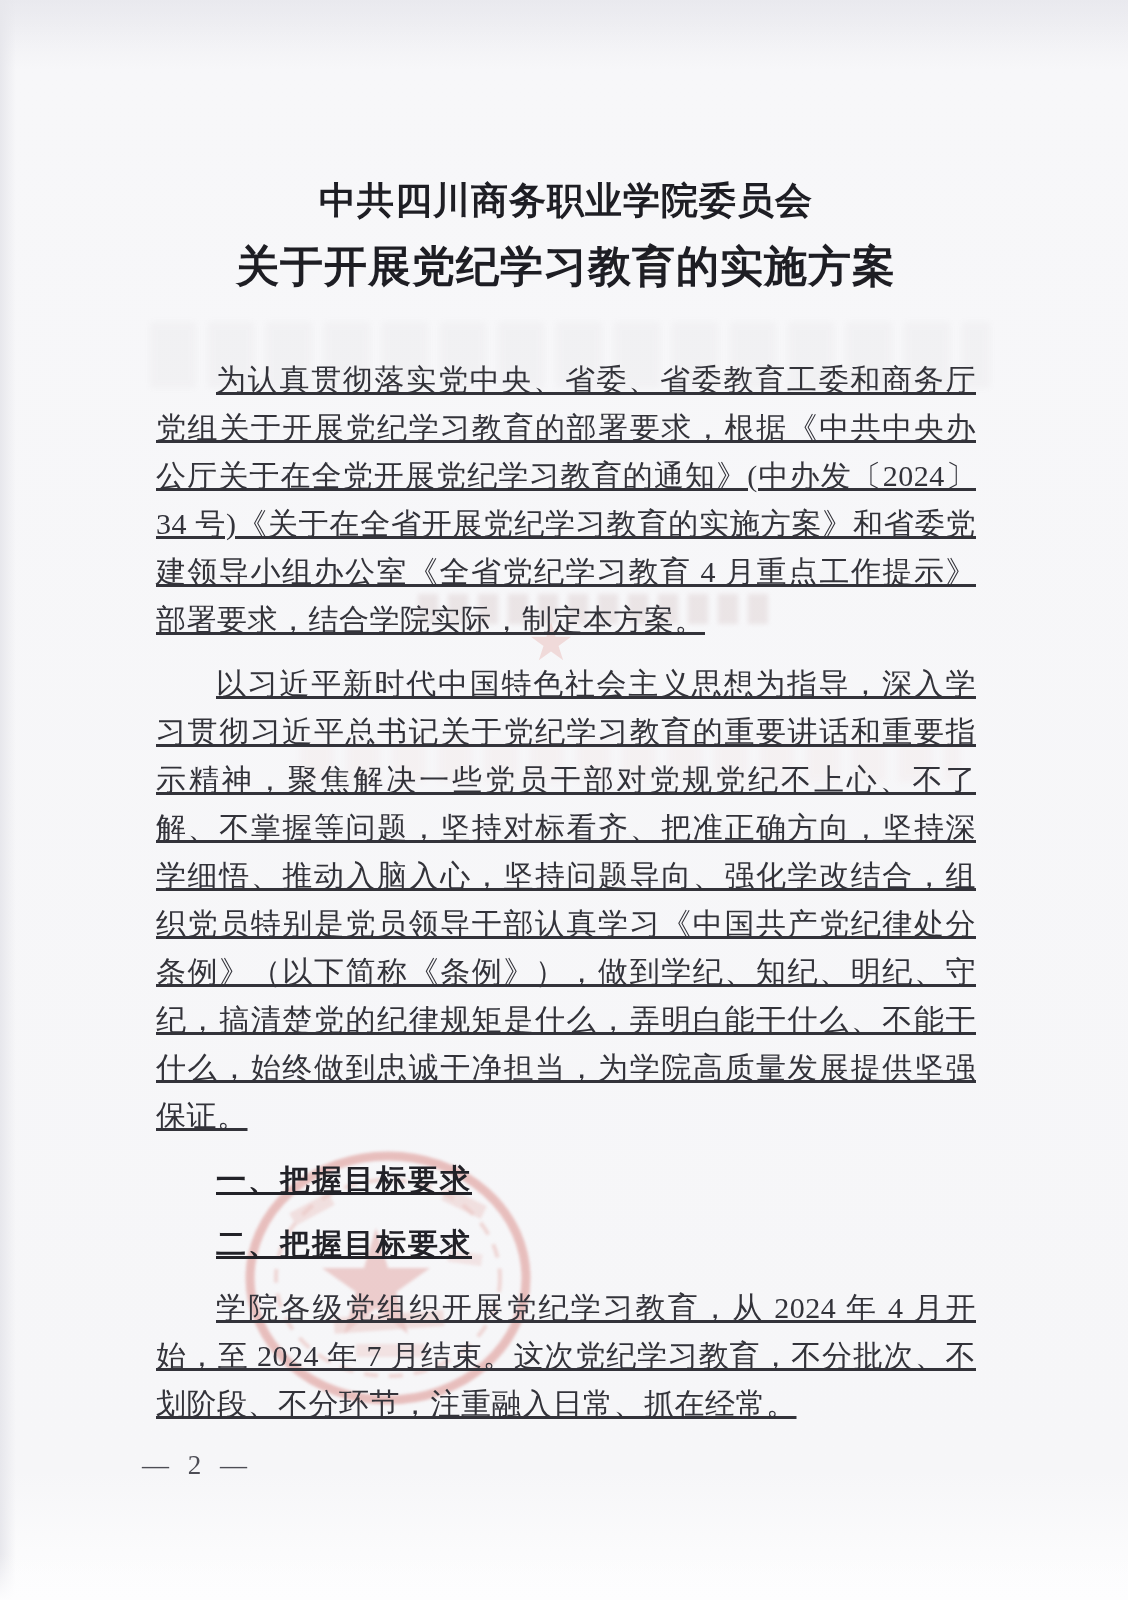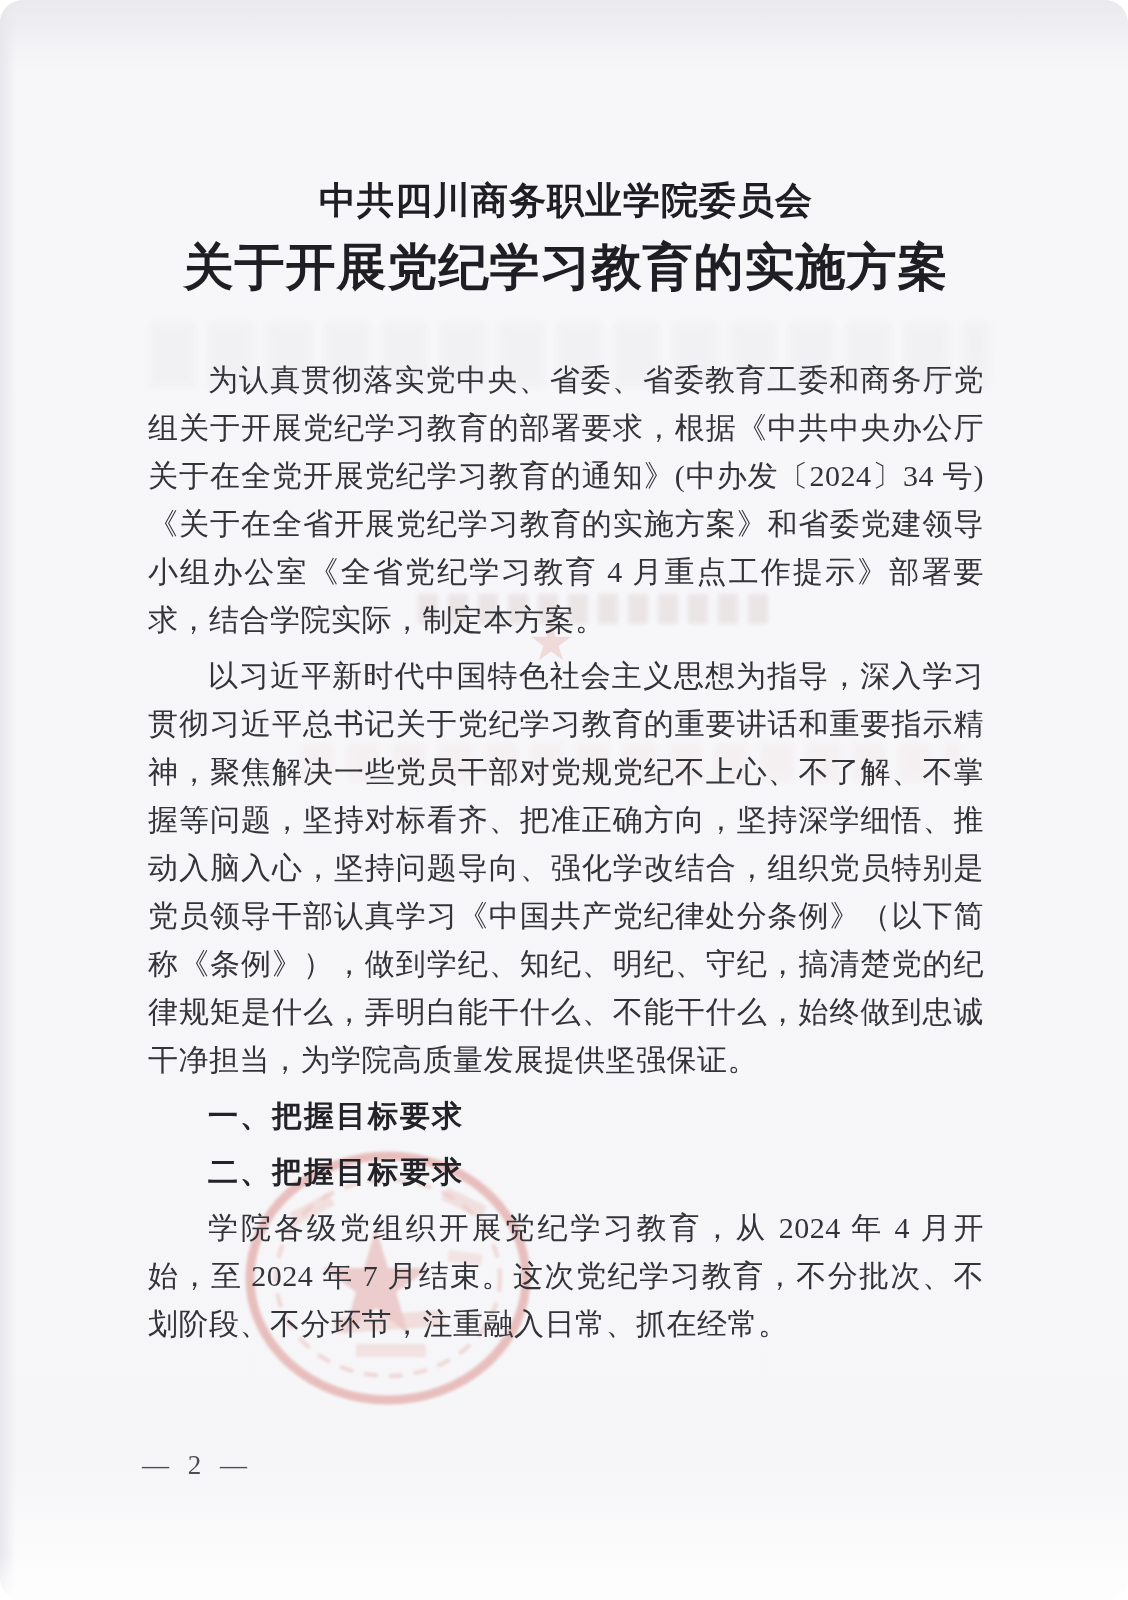--- a/index.html
+++ b/index.html
@@ -5,41 +5,40 @@
   html,body { margin:0; padding:0; background:#ffffff; }
   .page {
     position:relative;
     width:1128px; height:1600px;
     background:
       linear-gradient(180deg, #f2f2f6 0%, #f7f7f9 3%, #f6f6f8 92%, #fbfbfc 97%, #fdfdfe 100%),
       #f6f6f8;
     overflow:hidden;
     font-family:"Liberation Serif","DejaVu Serif",serif;
     color:#2b2b31;
-    border-radius:23px;
   }
   
   .edge-left   { position:absolute; left:0; top:0; width:16px; height:1600px;
                  background:linear-gradient(90deg, #e7e7ec, rgba(231,231,236,0)); }
   .edge-top    { position:absolute; left:0; top:0; width:1128px; height:70px;
                  background:linear-gradient(180deg, rgba(226,226,232,.55), rgba(226,226,232,0)); }
   .edge-bottom { position:absolute; left:0; bottom:0; width:1128px; height:46px;
                  background:linear-gradient(0deg, #fdfdfe, rgba(253,253,254,0)); }
 
   .text-col { position:absolute; left:140px; top:0; width:852px; }
 
   .title-block { margin-top:168px; text-align:center; font-weight:bold; color:#1e1e24; }
   .title-1 { font-size:37px; line-height:66px; letter-spacing:1px; }
-  .title-2 { font-size:50px; line-height:66px; letter-spacing:1px; }
+  .title-2 { font-size:43px; line-height:66px; letter-spacing:1px; }
 
   .body-block { margin-top:56px; }
   .para {
-    margin:8px; font-size:30px; line-height:48px;
+    margin:16px; font-size:30px; line-height:48px;
     text-align:justify; text-align-last:left;
-    text-indent:2em; letter-spacing:0.5px; color:#33333a;
+    text-indent:2em; letter-spacing:0.5px; color:#33333a;text-decoration:underline;
   }
   .para.heading {
     font-family:"Liberation Sans","DejaVu Sans",sans-serif;
     font-weight:bold; color:#222228; letter-spacing:2px;
   }
   .lead-bold { font-weight:bold; color:#26262c; }
 
   .page-number {
     position:absolute; left:142px; top:1450px;
     font-size:27px; letter-spacing:6px; color:#4d4d55;

